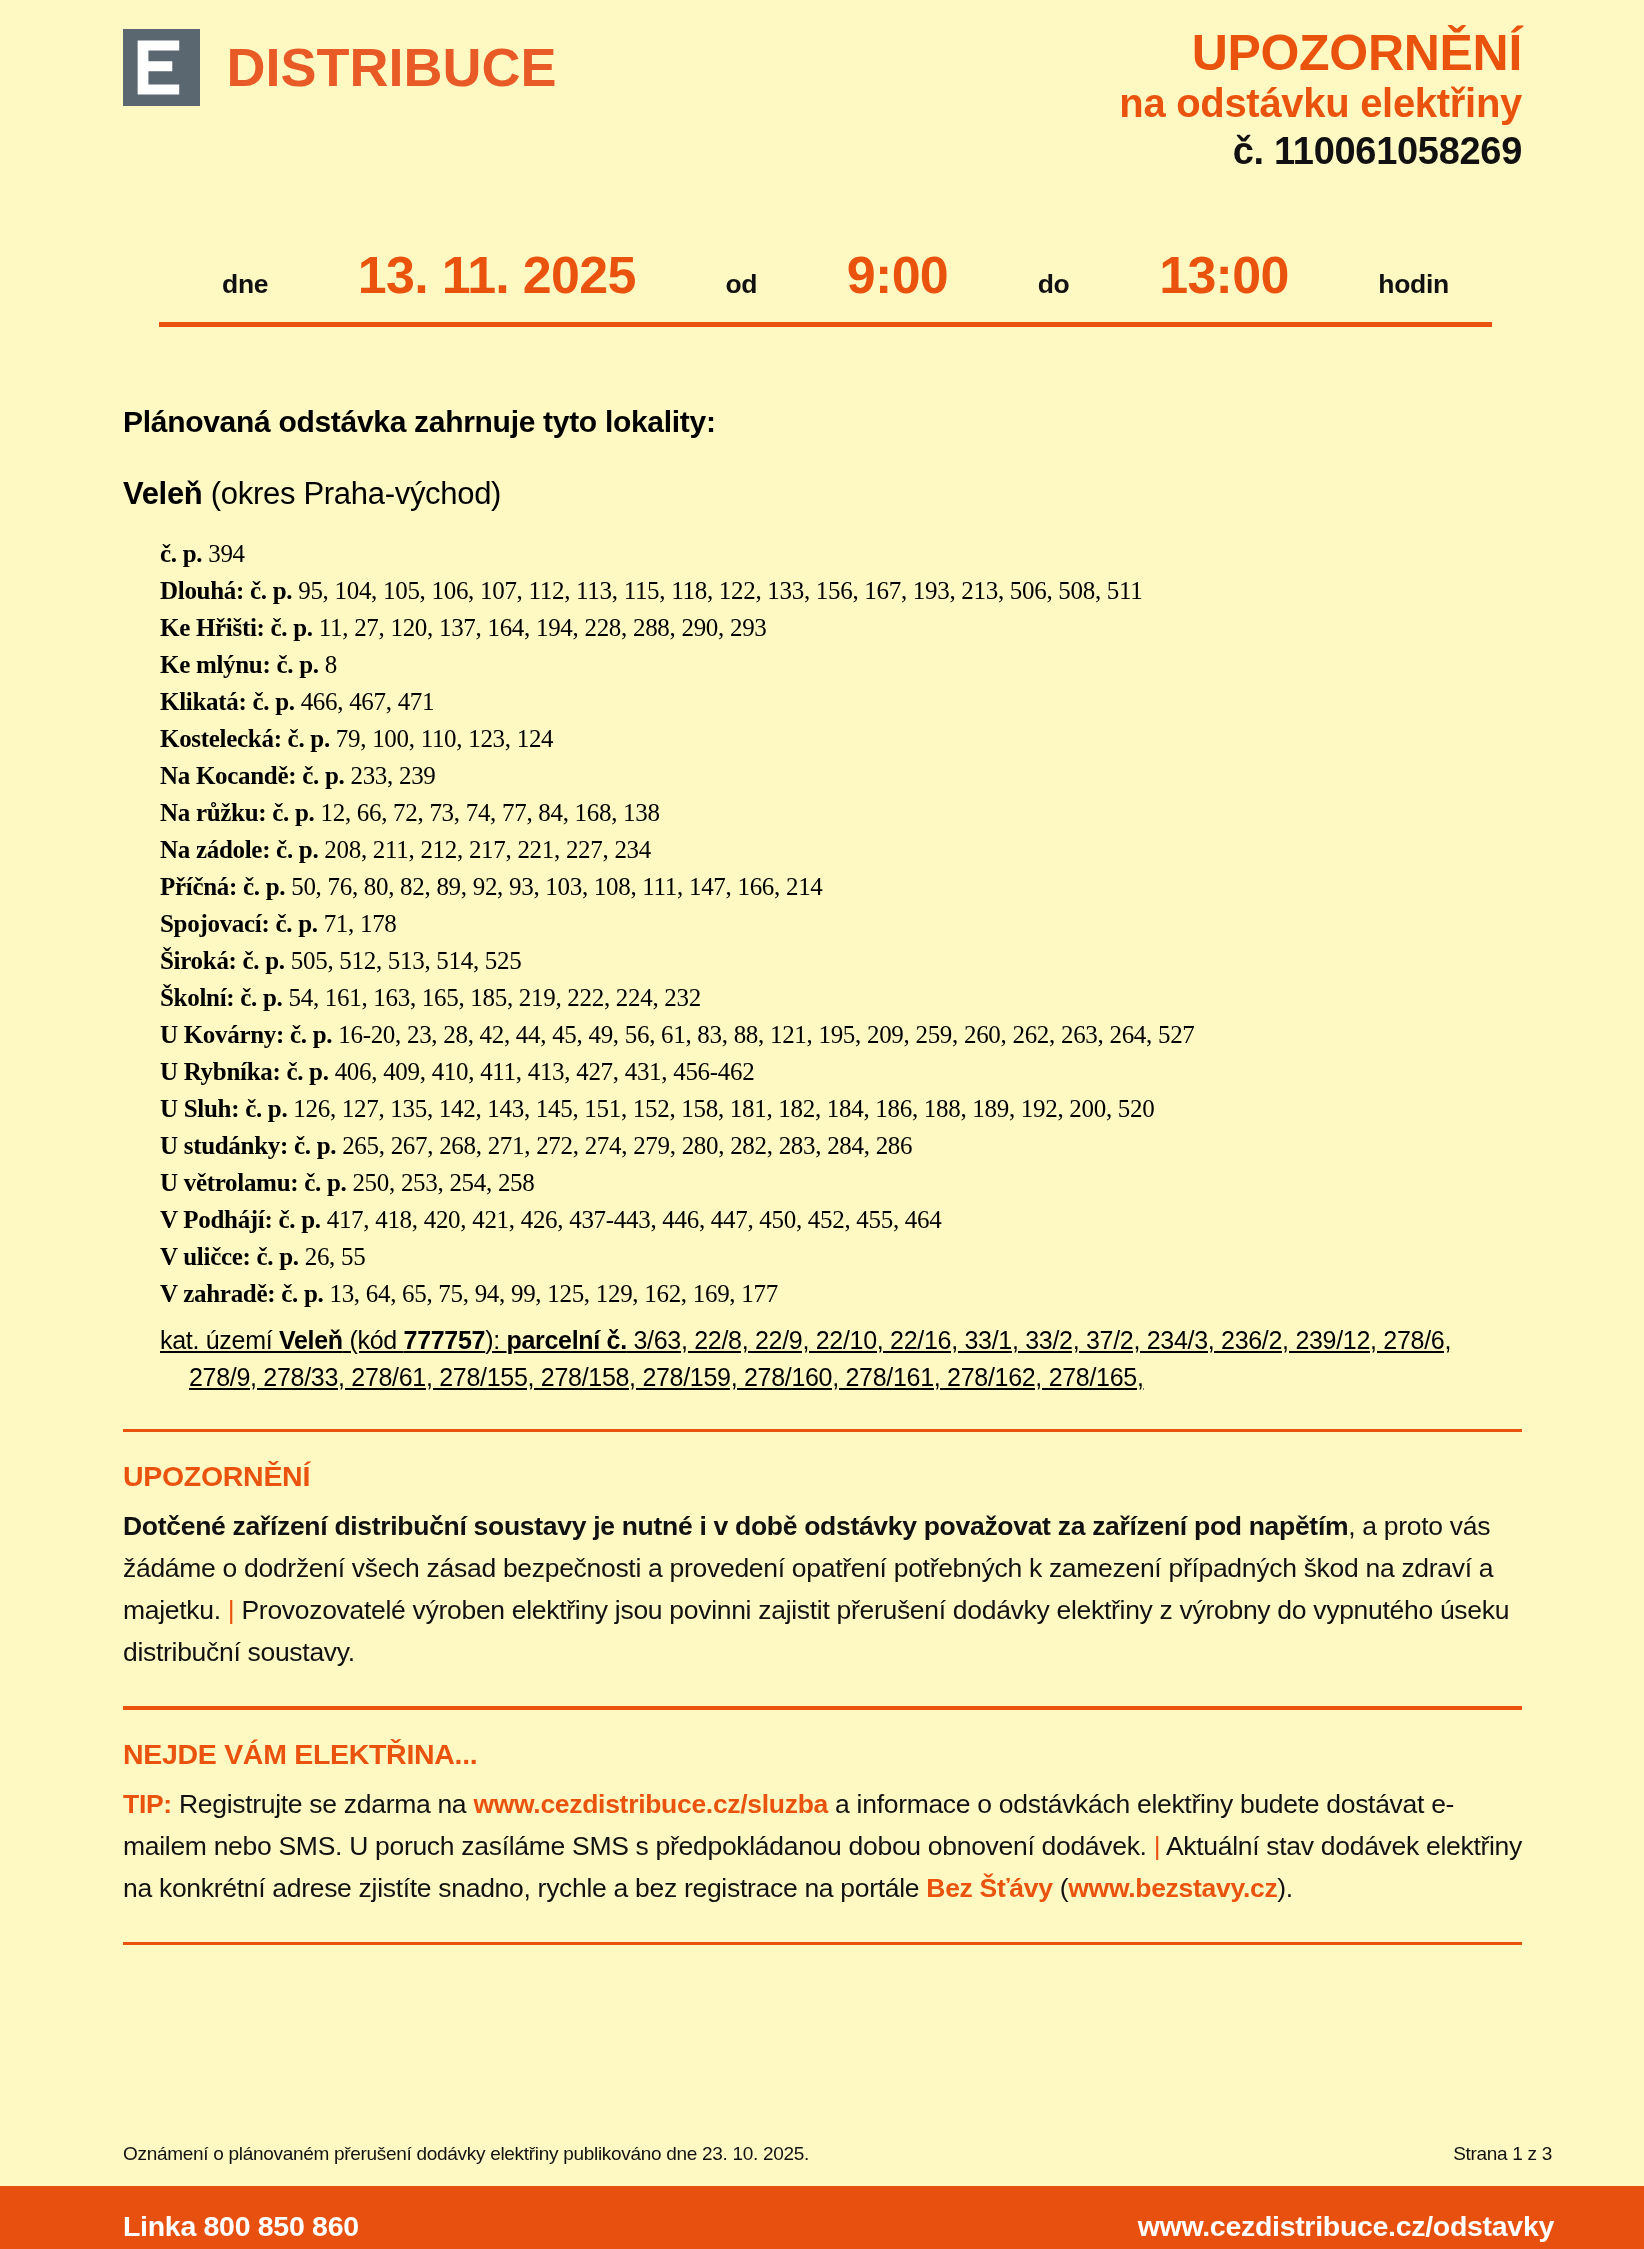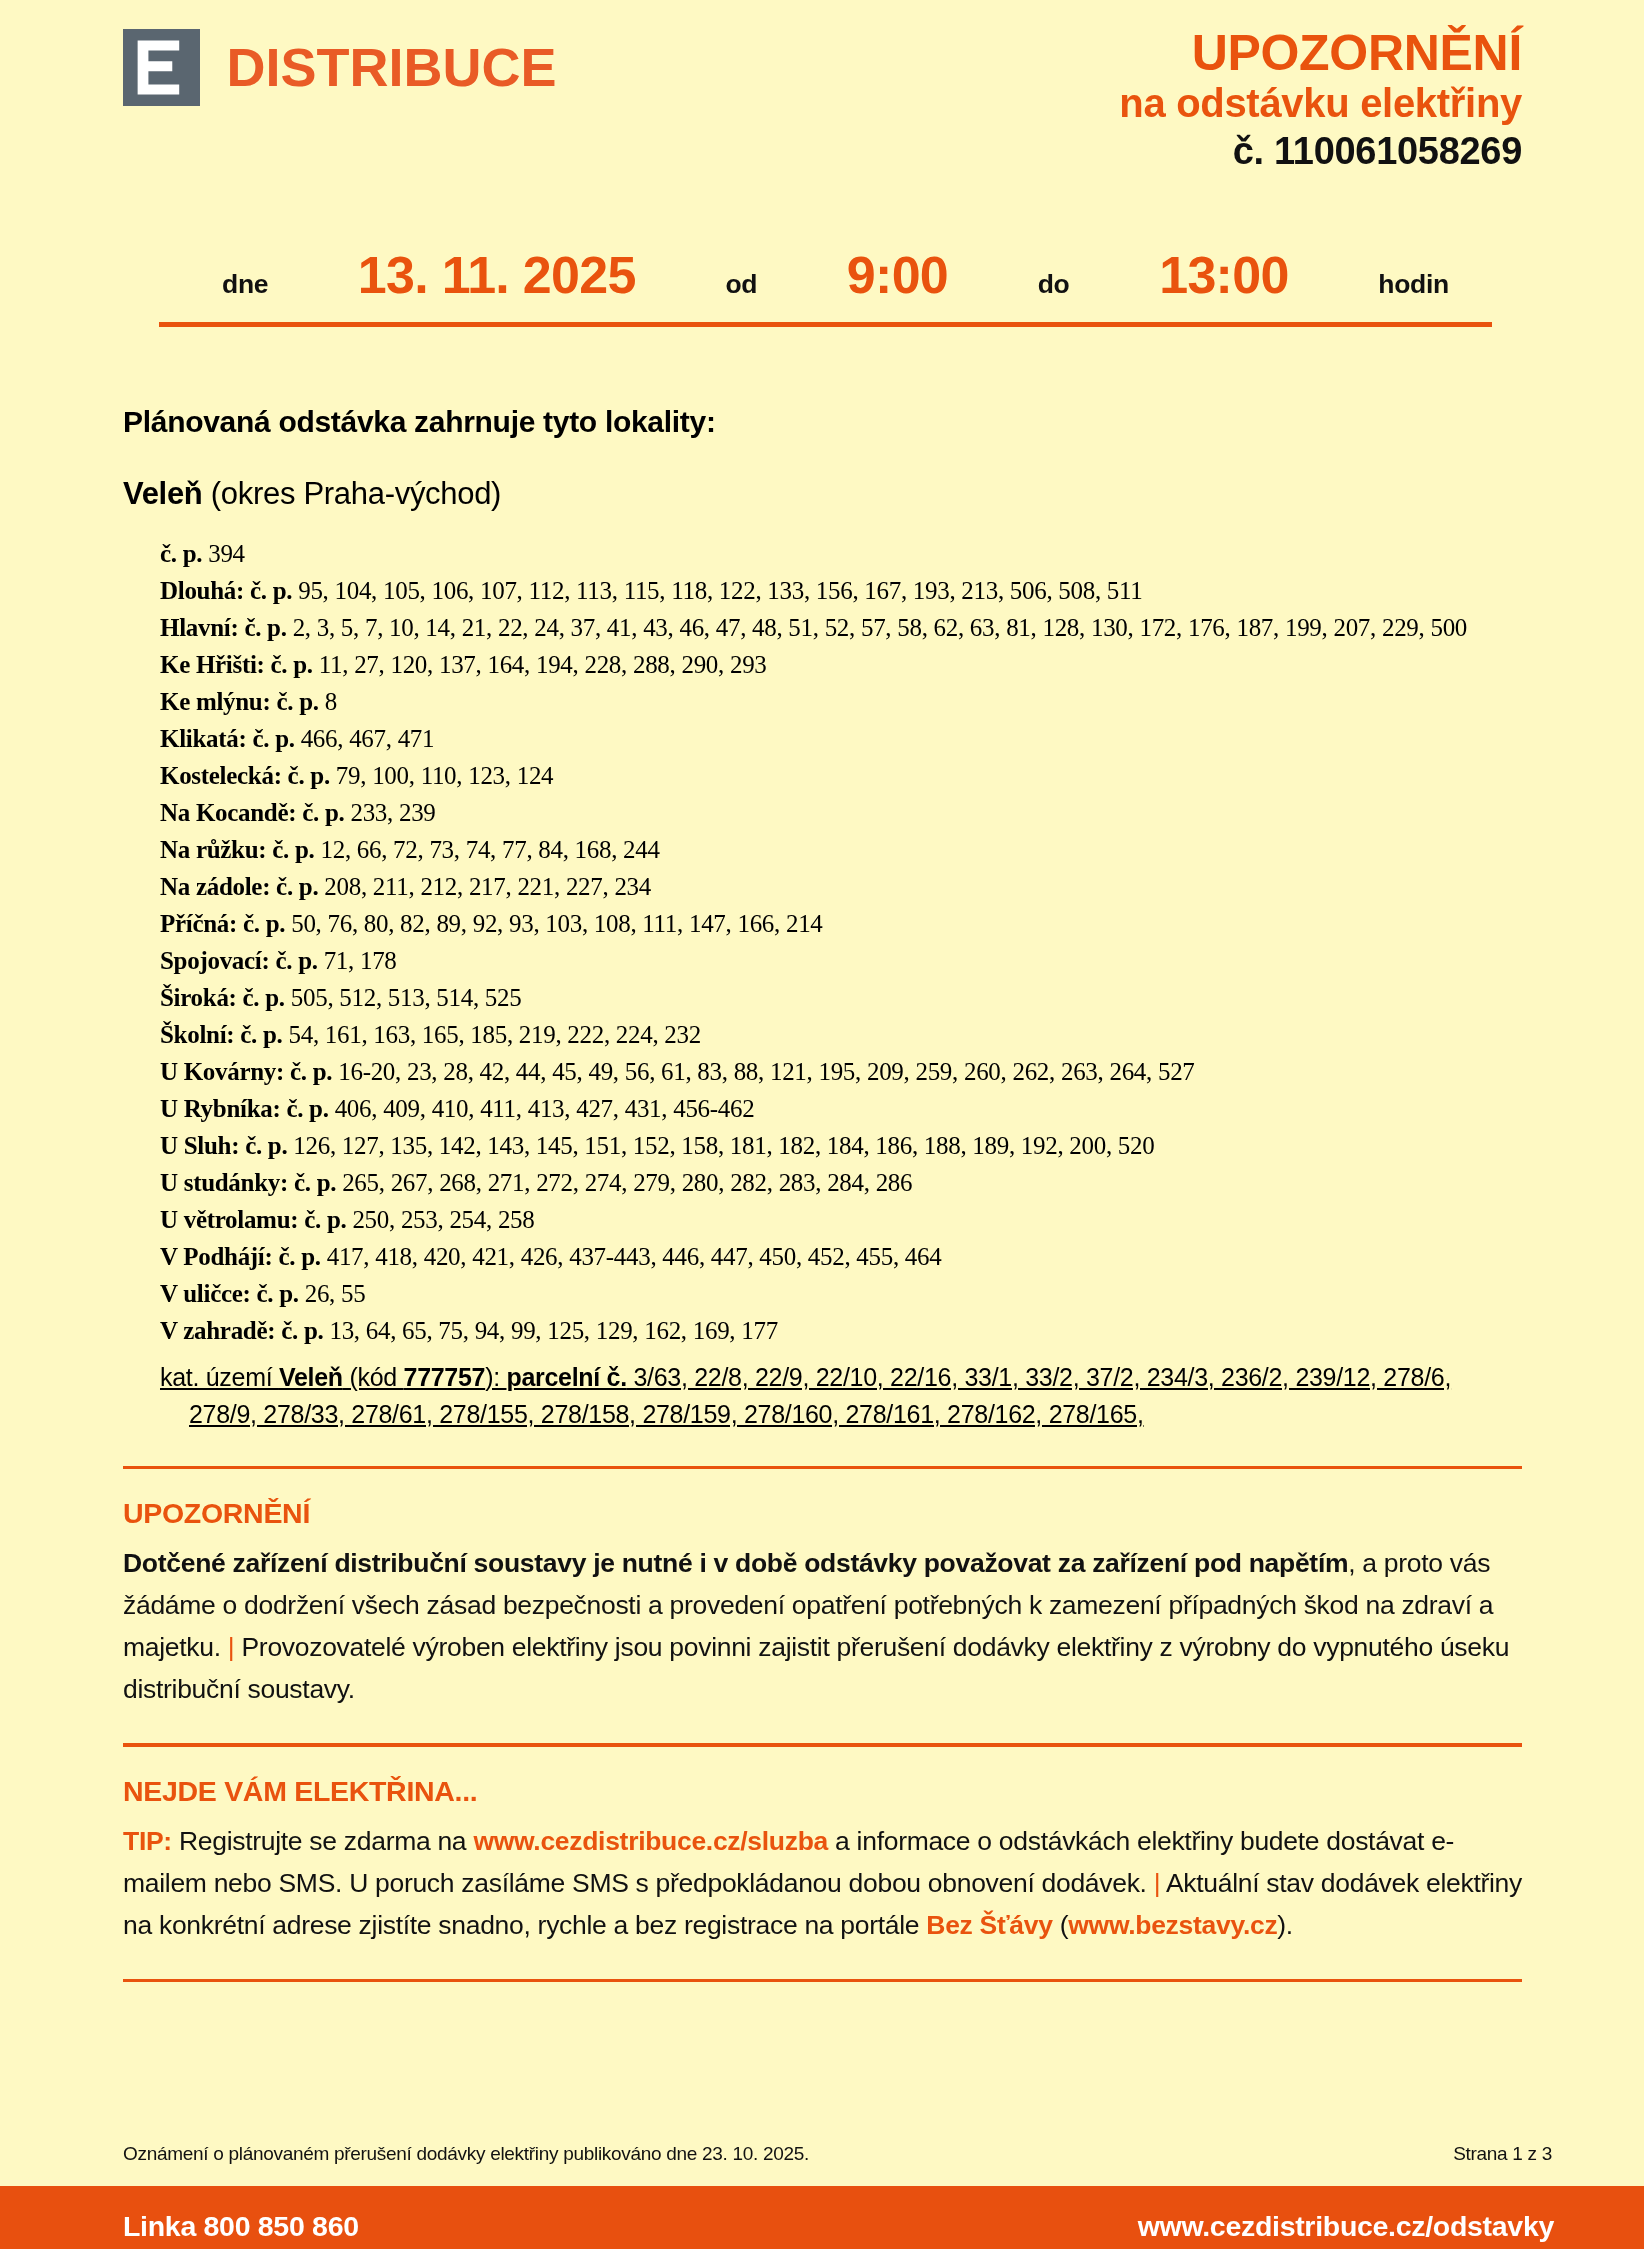--- a/index.html
+++ b/index.html
@@ -108,34 +108,33 @@
 
     <div class="muni"><span class="b">Veleň</span><span> (okres Praha-východ)</span></div>
 
     <div class="street-list">
       <div class="list-row">
         <span class="b">č. p.</span> <span>394</span>
       </div>
 
   <div class="list-row"><span class="b">Dlouhá: č. p. </span><span>95, 104, 105, 106, 107, 112, 113, 115, 118, 122, 133, 156, 167, 193, 213, 506, 508, 511</span></div>
 
-  <div class="list-row"><span class="b">Hlavní: č. p. </span><span>2, 3, 5, 7, 10, 14, 21, 22, 24, 37, 41, 43, 46, 47, 48, 51, 52, 57, 58, 62, 63, 81, 128, 130, 172, 176, 187, 199, 207, 229, 500</span></div>
 
 
   <div class="list-row"><span class="b">Ke Hřišti: č. p. </span><span>11, 27, 120, 137, 164, 194, 228, 288, 290, 293</span></div>
 
   <div class="list-row"><span class="b">Ke mlýnu: č. p. </span><span>8</span></div>
 
   <div class="list-row"><span class="b">Klikatá: č. p. </span><span>466, 467, 471</span></div>
 
   <div class="list-row"><span class="b">Kostelecká: č. p. </span><span>79, 100, 110, 123, 124</span></div>
 
   <div class="list-row"><span class="b">Na Kocandě: č. p. </span><span>233, 239</span></div>
 
-  <div class="list-row"><span class="b">Na růžku: č. p. </span><span>12, 66, 72, 73, 74, 77, 84, 168, 244</span></div>
+  <div class="list-row"><span class="b">Na růžku: č. p. </span><span>12, 66, 72, 73, 74, 77, 84, 168, 138</span></div>
 
   <div class="list-row"><span class="b">Na zádole: č. p. </span><span>208, 211, 212, 217, 221, 227, 234</span></div>
 
   <div class="list-row"><span class="b">Příčná: č. p. </span><span>50, 76, 80, 82, 89, 92, 93, 103, 108, 111, 147, 166, 214</span></div>
 
   <div class="list-row"><span class="b">Spojovací: č. p. </span><span>71, 178</span></div>
 
   <div class="list-row"><span class="b">Široká: č. p. </span><span>505, 512, 513, 514, 525</span></div>
 
   <div class="list-row"><span class="b">Školní: č. p. </span><span>54, 161, 163, 165, 185, 219, 222, 224, 232</span></div>

